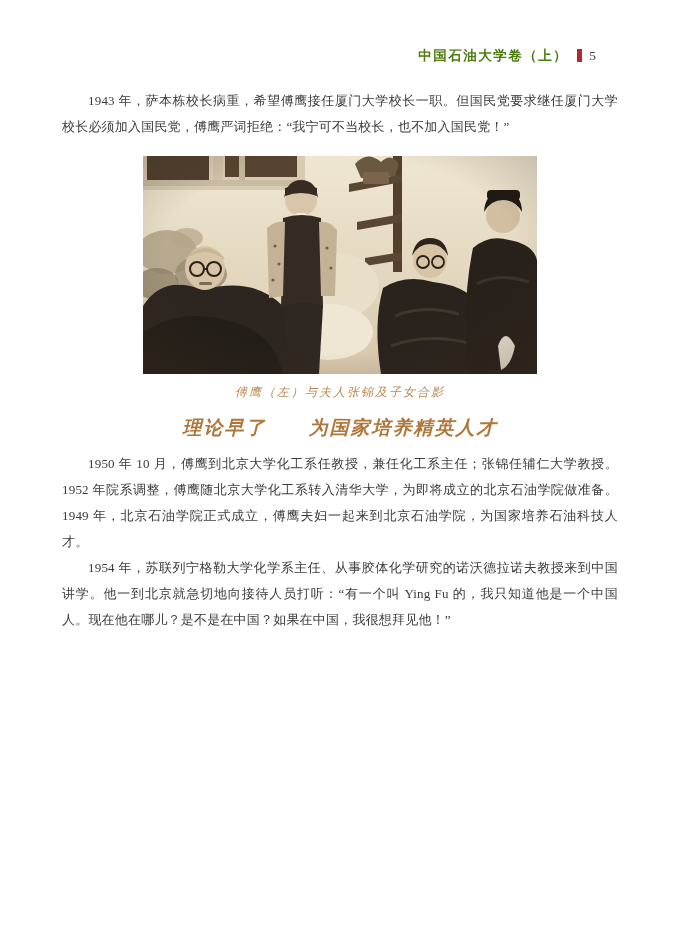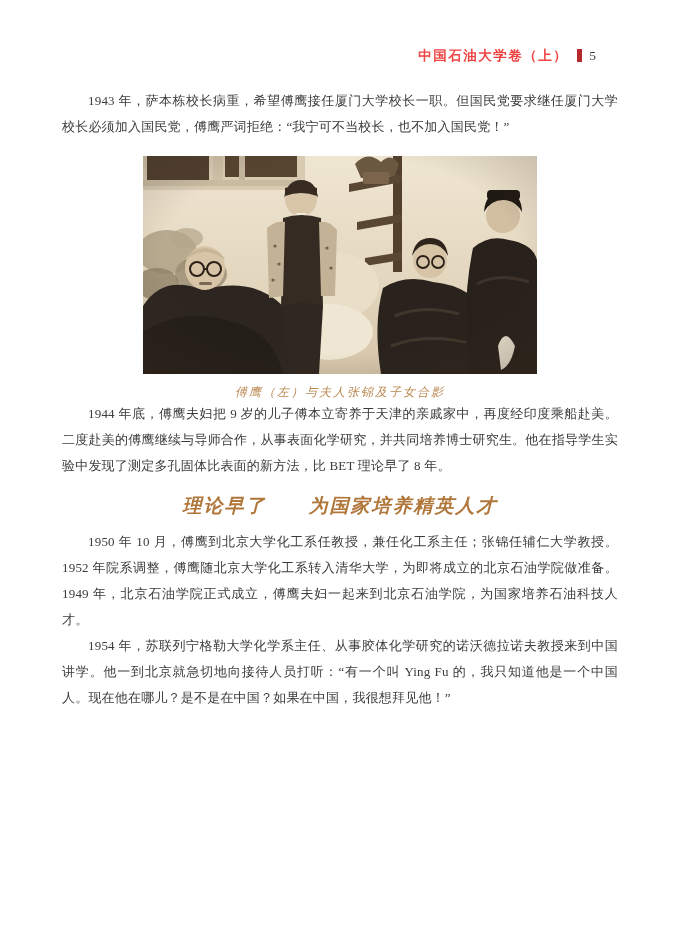--- a/index.html
+++ b/index.html
@@ -14,21 +14,21 @@
   
   .page-header {
     position: absolute;
     top: 46px;
     left: 62px;
     right: 84px;
     text-align: right;
     white-space: nowrap;
   }
   .header-title {
-    color: #ef4444;
+    color: #4d7c0f;
     font-size: 13.5px;
     font-weight: bold;
     letter-spacing: 1.5px;
   }
   .header-bar {
     display: inline-block;
     width: 5px;
     height: 13px;
     background: #b5282e;
     margin: 0 7px 0 9px;
@@ -171,21 +171,20 @@
         <rect x="344" y="34" width="33" height="10" rx="4" fill="#1f1913"></rect>
         <path d="M330 92 Q346 78 366 84 Q390 88 394 104 L394 218 L326 218 Q318 150 330 92 Z" fill="#28211b"></path>
         <path d="M334 128 Q356 116 386 126" stroke="#3c322a" stroke-width="3" fill="none"></path>
         <path d="M355 190 Q362 170 372 190 Q368 210 358 214 Z" fill="#e8e0cf"></path>
 
         <rect width="394" height="218" fill="url(#vign)"></rect>
       </svg>
       <figcaption class="photo-caption">傅鹰（左）与夫人张锦及子女合影</figcaption>
     </figure>
 
-    <p class="body-para">1944 年底，傅鹰夫妇把 9 岁的儿子傅本立寄养于天津的亲戚家中，再度经印度乘船赴美。二度赴美的傅鹰继续与导师合作，从事表面化学研究，并共同培养博士研究生。他在指导学生实验中发现了测定多孔固体比表面的新方法，比 BET 理论早了 8 年。</p>
 
     <h2 class="section-heading">理论早了　　为国家培养精英人才</h2>
 
     <p class="body-para">1950 年 10 月，傅鹰到北京大学化工系任教授，兼任化工系主任；张锦任辅仁大学教授。1952 年院系调整，傅鹰随北京大学化工系转入清华大学，为即将成立的北京石油学院做准备。1949 年，北京石油学院正式成立，傅鹰夫妇一起来到北京石油学院，为国家培养石油科技人才。</p>
     <p class="body-para">1954 年，苏联列宁格勒大学化学系主任、从事胶体化学研究的诺沃德拉诺夫教授来到中国讲学。他一到北京就急切地向接待人员打听：“有一个叫 Ying Fu 的，我只知道他是一个中国人。现在他在哪儿？是不是在中国？如果在中国，我很想拜见他！”</p>
 
   </main>
 </div>
 
 </body></html>

